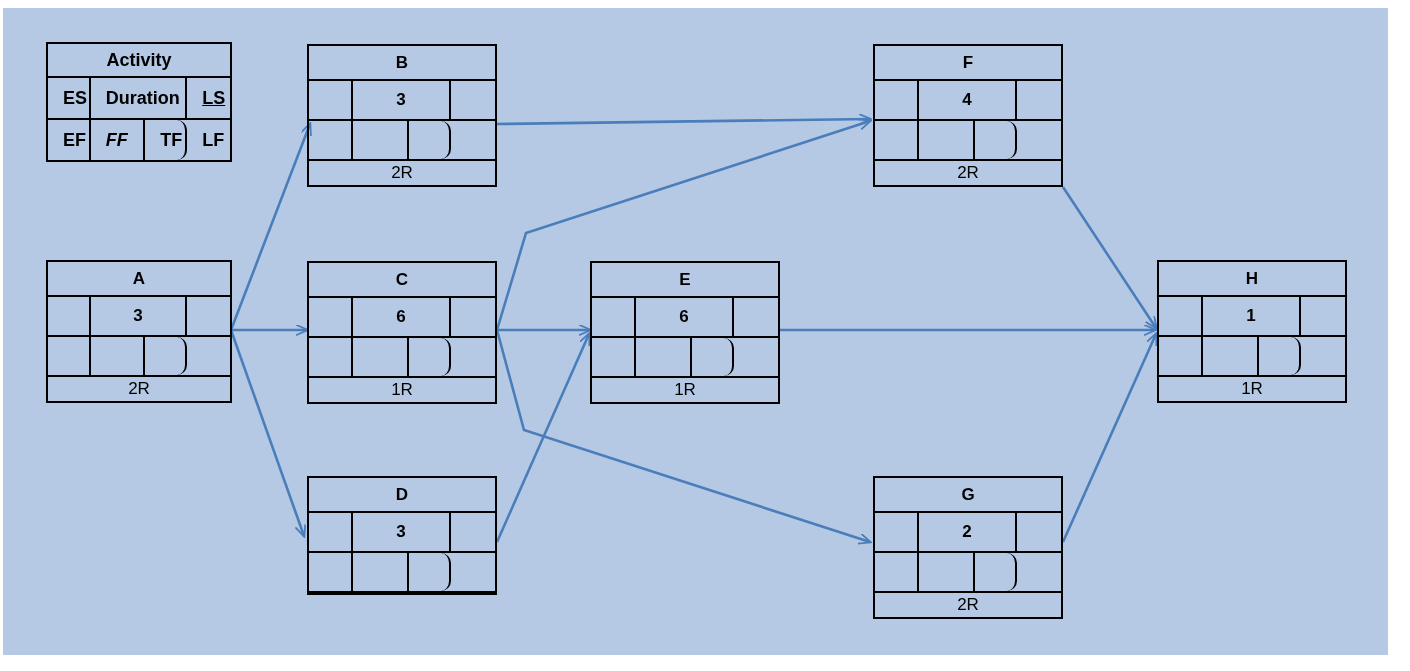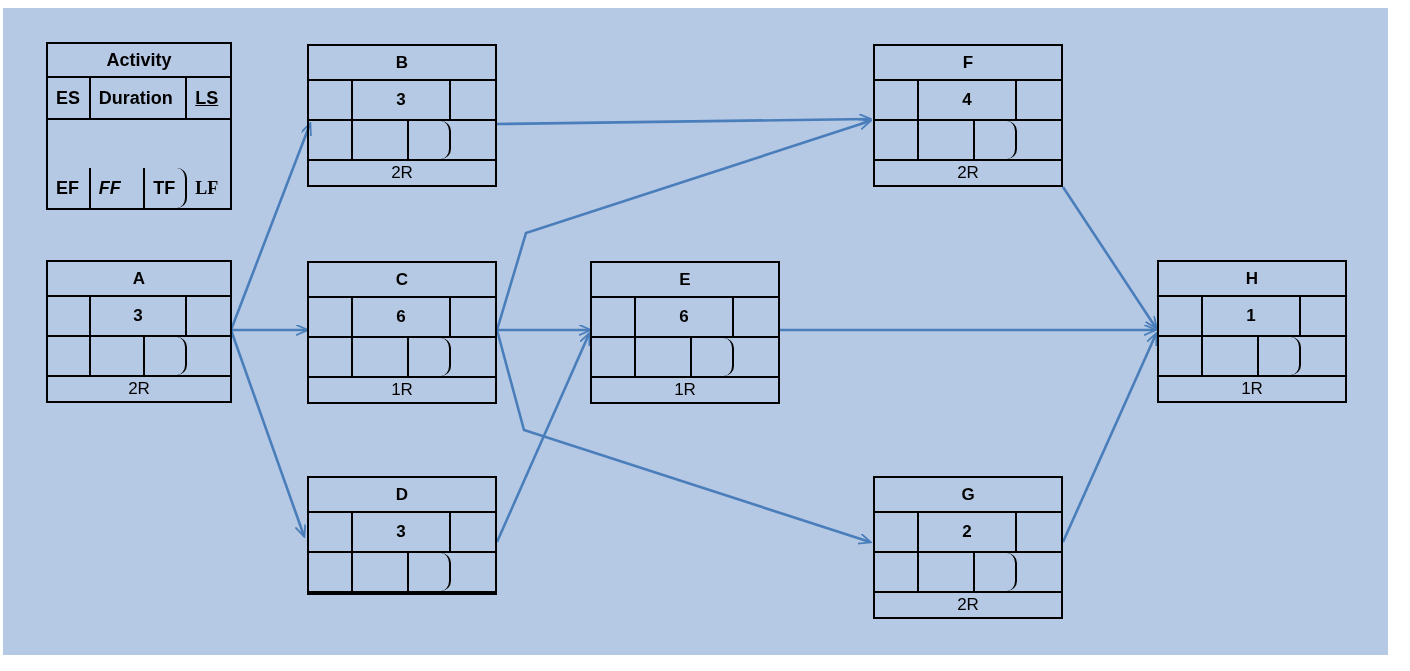--- a/index.html
+++ b/index.html
@@ -46,29 +46,29 @@
   }
   .cell.bd{ border-right:2.5px solid #000; }
 
   .c-name{ width:100%; height:33px; font-weight:bold; font-size:17px;border-radius:11px;}
   .c-es  { width:23.5%; height:38px;}
   .c-dur { width:53%;   height:38px; font-weight:bold;}
   .c-ls  { width:23.5%; height:38px;text-decoration:underline;}
   .c-ef  { width:23.5%; height:38px;}
   .c-ff  { width:30%;   height:38px;font-style:italic;}
   .c-tf  { width:23%;   height:38px;border-radius:10px;}
-  .c-lf  { width:23.5%; height:38px;font-family:Liberation Serif, serif;}
+  .c-lf  { width:23.5%; height:38px;}
   .c-foot{ width:100%;  height:24px;}
 
   
   .legend .cell{ font-size:18px; font-weight:bold;}
   .legend .c-name{height:32px;}
   .legend .c-es,.legend .c-dur,.legend .c-ls{height:40px;}
-  .legend .c-ef,.legend .c-ff,.legend .c-tf,.legend .c-lf{height:40px;margin-top:48px;}
-  .legend .lt{ justify-content:flex-start; padding-left:8px;}
+  .legend .c-ef,.legend .c-ff,.legend .c-tf,.legend .c-lf{height:40px;}
+  .legend .lt{ justify-content:flex-start; padding-left:15px;}
 </style>
 </head>
 <body>
 
 <div id="canvas">
 
   <svg id="edges" viewBox="0 0 1385 647">
     <defs>
       <marker id="ah" markerWidth="13" markerHeight="13" refX="11" refY="5.2" orient="auto" markerUnits="userSpaceOnUse">
         <path d="M0,0 L12,5.2 L0,10.4" fill="none" stroke="#4a7ebb" stroke-width="1.8"></path>

